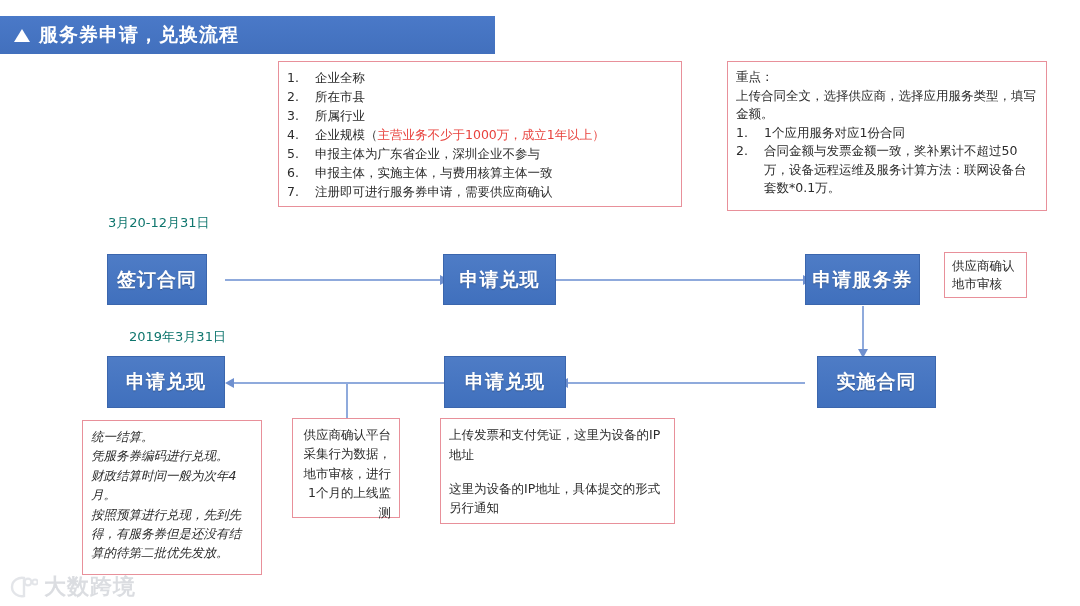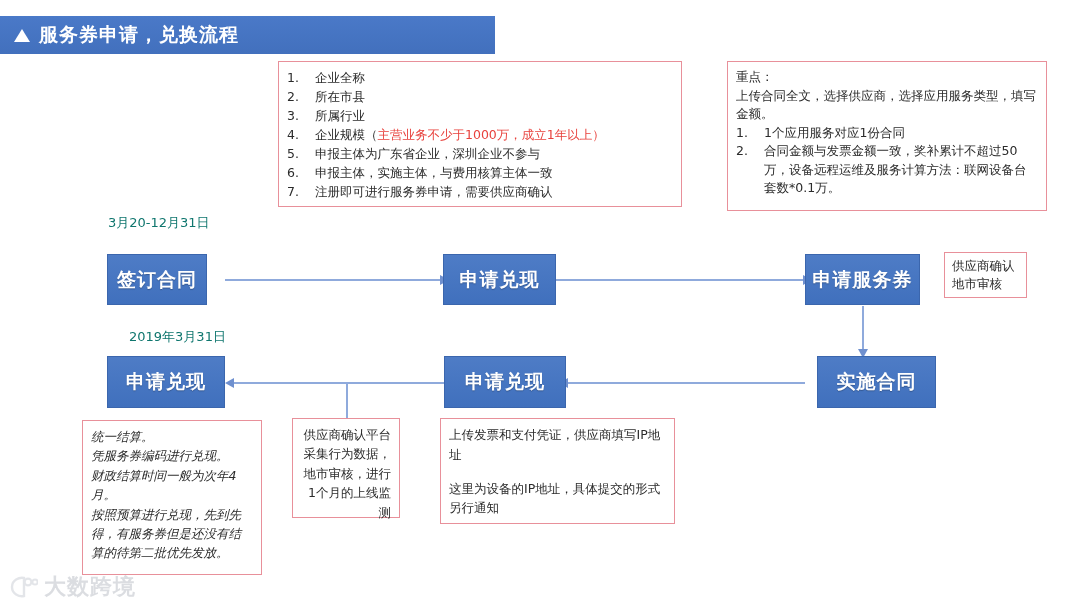--- a/index.html
+++ b/index.html
@@ -252,21 +252,21 @@
     <p>凭服务券编码进行兑现。</p>
     <p>财政结算时间一般为次年4月。</p>
     <p>按照预算进行兑现，先到先得，有服务券但是还没有结算的待第二批优先发放。</p>
   </div>
 
   <div class="note" style="left:292px; top:418px; width:108px; height:100px; line-height:1.55;text-align:right;">
     <p>供应商确认平台采集行为数据，地市审核，进行1个月的上线监测</p>
   </div>
 
   <div class="note" style="left:440px; top:418px; width:235px; height:106px; line-height:1.58;">
-    <p>上传发票和支付凭证，供应商填写IP地址</p>
+    <p>上传发票和支付凭证，这里为设备的IP地址</p>
     <div class="spacer"></div>
     <p>这里为设备的IP地址，具体提交的形式另行通知</p>
   </div>
 
   <div id="watermark">
     <span class="wm-logo">
       <svg width="30" height="24" viewBox="0 0 30 24" aria-hidden="true">
         <path d="M4 12 C4 5, 11 2, 16 3 L16 21 C11 22, 4 19, 4 12 Z" fill="none" stroke="#c9cdd4" stroke-width="2.4"></path>
         <circle cx="20" cy="7" r="3.4" fill="none" stroke="#c9cdd4" stroke-width="2.2"></circle>
         <circle cx="27" cy="7" r="2.6" fill="none" stroke="#c9cdd4" stroke-width="2"></circle>

